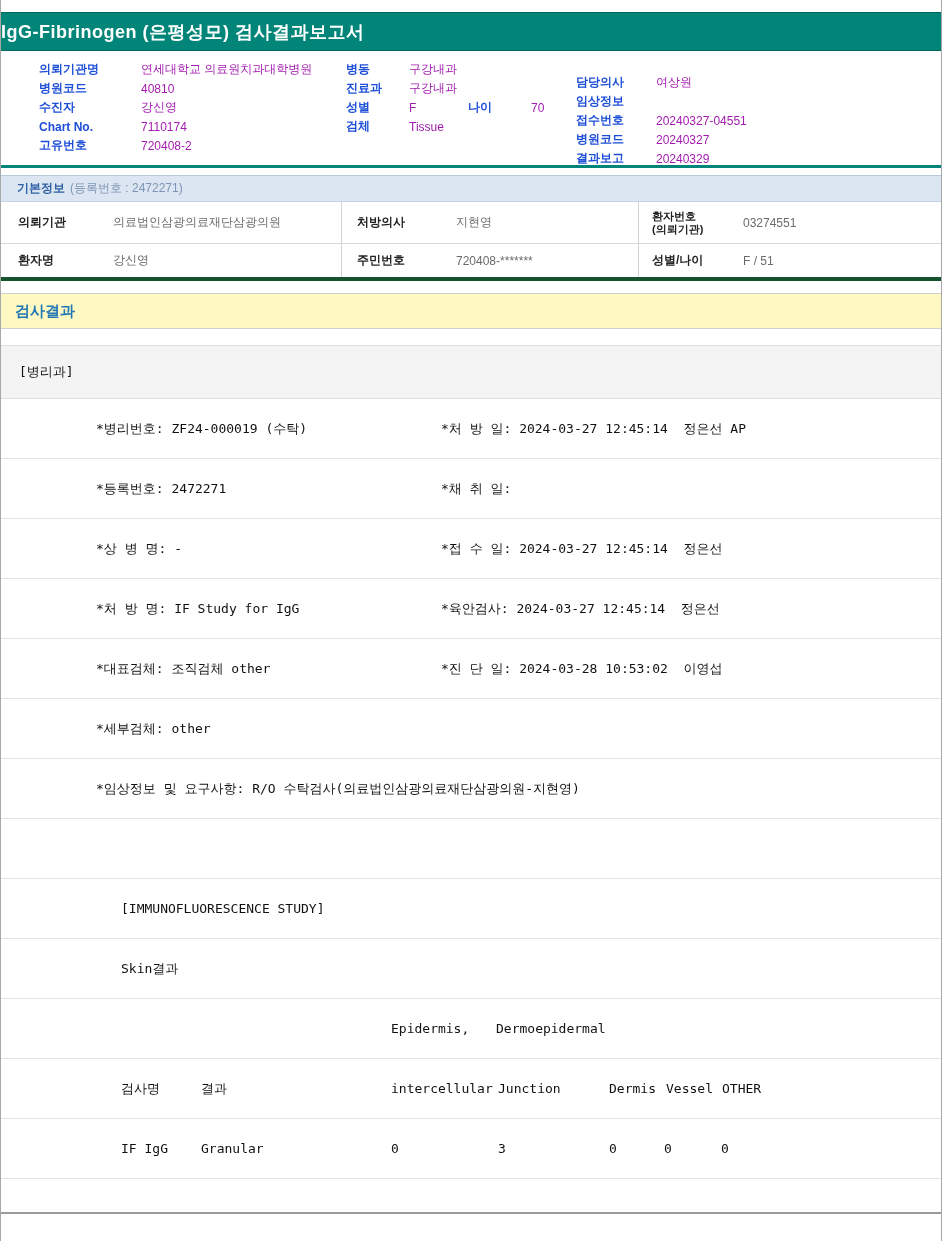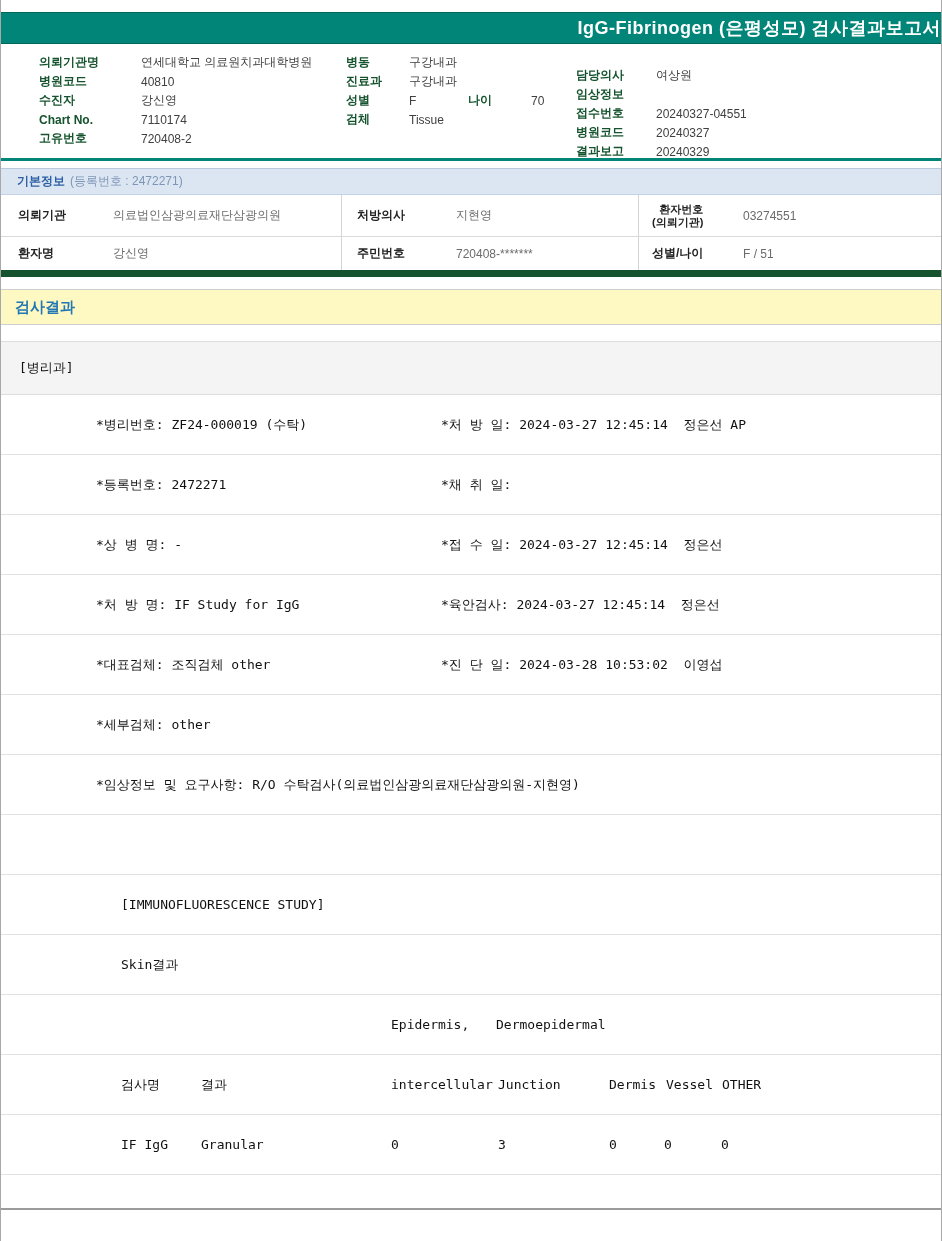--- a/index.html
+++ b/index.html
@@ -1,49 +1,49 @@
 <!DOCTYPE html>
 <html><head>
 <meta charset="utf-8">
 <style>
   * { margin:0; padding:0; box-sizing:border-box; }
   html,body { background:#ffffff; }
   body { font-family:"Liberation Sans","DejaVu Sans",sans-serif; width:942px; }
   .page { width:942px; height:1241px; background:#fff; border-left:1px solid #a8a8a8; border-right:1px solid #a8a8a8; overflow:hidden; }
 
   
-  .banner { margin-top:12px; height:32px; background:#008578; border-top:1px solid #00695e; border-bottom:1px solid #00695e;
-            display:flex; align-items:center; justify-content:flex-end; }
+  .banner { margin-top:12px; height:39px; background:#008578; border-top:1px solid #00695e; border-bottom:1px solid #00695e;
+            display:flex; align-items:center; justify-content:flex-start; }
   .banner-title { color:#ffffff; font-size:18px; font-weight:bold; letter-spacing:0.5px; }
 
   
   .patient-info { position:relative; height:114px; }
   .pi-col { position:absolute; top:9px; }
   .pi-col1 { left:38px; }
   .pi-col2 { left:345px; }
   .pi-col3 { left:575px;margin-top:13px; }
   .pi-row { display:flex; align-items:center; height:19px; font-size:12px; }
-  .pi-label { font-weight:bold; color:#14532d; }
+  .pi-label { font-weight:bold; color:#1d4ed8; }
   .pi-col1 .pi-label { width:102px; }
   .pi-col2 .pi-label { width:63px; }
   .pi-col3 .pi-label { width:80px; }
-  .pi-value { color:#404040; white-space:pre; }
+  .pi-value { color:#a21caf; white-space:pre; }
   .pi-sex { width:59px; }
   .pi-age-label { width:47px; }
 
   .teal-divider { height:3px; background:#008578; }
 
   
   .basic-bar { margin-top:7px; height:27px; background:#dce6f2; border-top:1px solid #b9c9de; border-bottom:1px solid #c3d2e4;
                display:flex; align-items:center; padding-left:16px; font-size:12px; }
   .basic-title { color:#2b5fa3; font-weight:bold; }
   .basic-reg { color:#7e95b5; margin-left:5px; }
 
   
-  .basic-table { border-bottom:7px solid #14532d;text-align:right; }
+  .basic-table { border-bottom:4px solid #14532d; }
   .bt-row { display:grid; grid-template-columns:95px 245px 105px 192px 100px 1fr; }
   .bt-row1 { height:42px; border-bottom:1px solid #d9d9d9; }
   .bt-row2 { height:33px; }
   .bt-cell { display:flex; align-items:center; font-size:12px; }
   .bt-label { font-weight:bold; color:#222; }
   .bt-value { color:#6b6b6b; }
   .c1 { padding-left:17px; }
   .c2 { padding-left:17px; }
   .c3 { padding-left:15px; border-left:1px solid #d4d4d4; }
   .c4 { padding-left:10px; }

